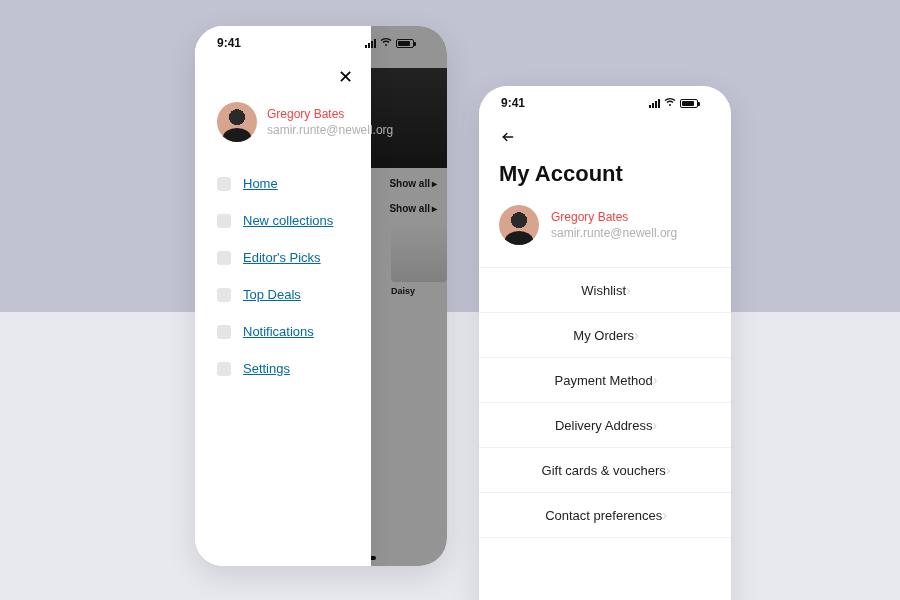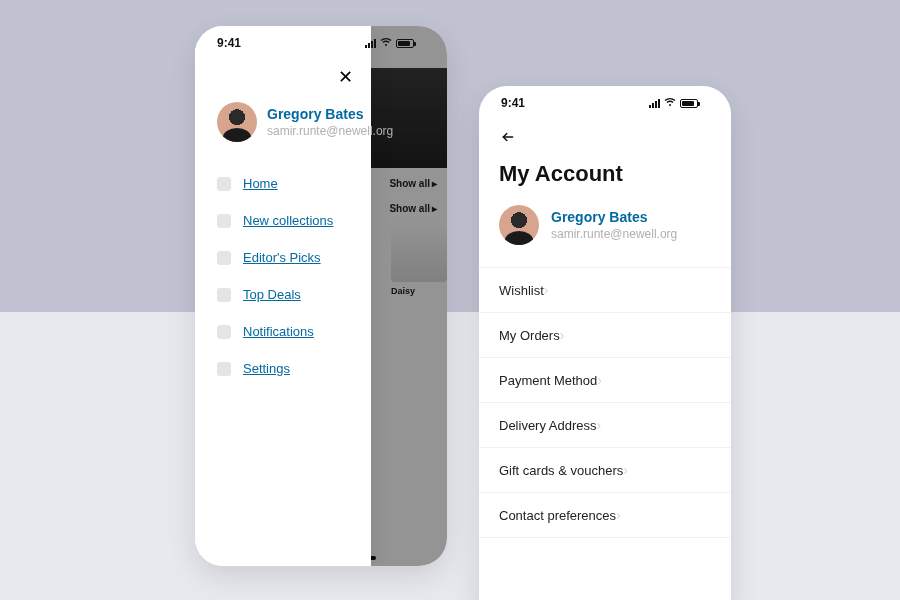--- a/index.html
+++ b/index.html
@@ -46,21 +46,21 @@
   }
   .drawer .status { background:transparent; }
   .drawer .close-row { display:flex; justify-content:flex-end; padding: 6px 18px 0 0; }
   .profile { display:flex; align-items:center; gap:10px; padding: 14px 0 26px 22px; }
   .avatar {
     width:40px; height:40px; border-radius:50%;
     background: radial-gradient(circle at 50% 38%, #2a2a2a 0 8px, #d7a48e 8px 100%);
     position:relative; overflow:hidden; flex-shrink:0;
   }
   .avatar::after{content:"";position:absolute;left:6px;right:6px;bottom:-4px;height:18px;border-radius:50% 50% 0 0;background:#1a1a1a;}
-  .p-name { font-size:14px; font-weight:700; color:#0369a1; }
+  .p-name { font-size:12px; font-weight:400; color:#ef4444; }
   .p-email { font-size:12px; color:#b0b0b0; margin-top:2px; }
   .menu { padding: 8px 0 0 22px; display:flex; flex-direction:column; gap: 22px; }
   .mi { display:flex; align-items:center; gap:12px; cursor:pointer; }
   .mi .ico { width:14px; height:14px; background:#e5e5e5; border-radius:3px; flex-shrink:0; }
   .mi .txt { font-size:13px; color:#0369a1;text-decoration:underline; }
   
   .home-behind {
     position:absolute; left:0; top:0; right:0; bottom:0;
     background:#fff;
   }
@@ -86,21 +86,21 @@
   .home-indicator {
     position:absolute; bottom:6px; left:50%; transform:translateX(-50%);
     width:110px; height:4px; background:#111; border-radius:3px;
   }
   
   .acct .back { padding: 8px 0 6px 20px; font-size:18px; cursor:pointer;}
   .acct h1 { font-size:22px; font-weight:700; padding: 6px 0 14px 20px; color:#111;}
   .acct .profile2 { display:flex; align-items:center; gap:12px; padding: 4px 0 22px 20px; }
   .rows { display:flex; flex-direction:column; }
   .row {
-    display:flex; align-items:center; justify-content:flex-start;
+    display:flex; align-items:center; justify-content:center;
     padding: 14px 18px 14px 20px;
     border-bottom: 1px solid #f1f1f1;
     cursor:pointer;
   }
   .row:first-child { border-top: 1px solid #f1f1f1; }
   .row .label { font-size:13px; color:#222; }
   .chev { color:#d6d6d6; font-size:14px; }
 </style>
 </head>
 <body>

